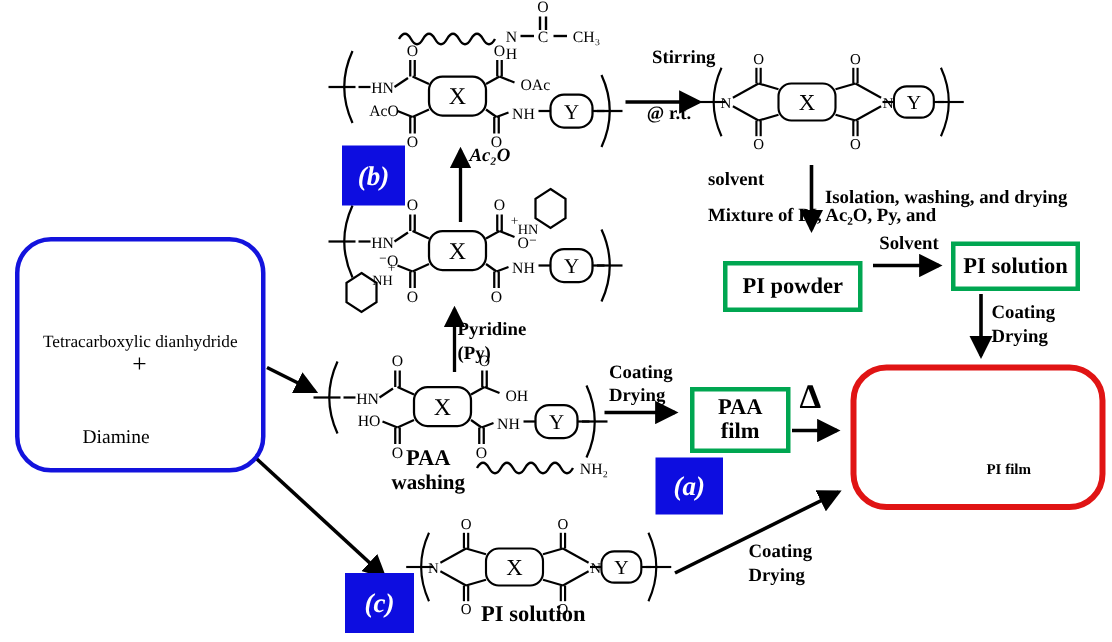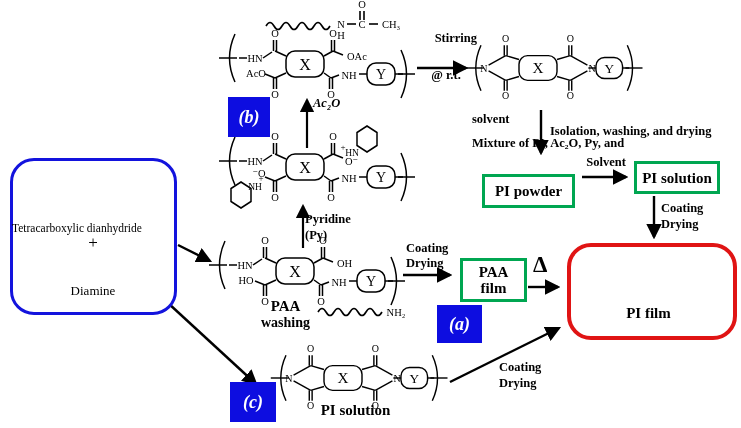--- a/index.html
+++ b/index.html
@@ -223,23 +223,23 @@
       <line x1="528" y1="287" x2="558" y2="287" stroke-width="2.4" marker-end="url(#ah)"></line>
       <line x1="303" y1="248" x2="303" y2="206" stroke-width="2.2" marker-end="url(#ah)"></line>
       <line x1="307" y1="148" x2="307" y2="100" stroke-width="2.2" marker-end="url(#ah)"></line>
       <line x1="178" y1="245" x2="210" y2="261" stroke-width="2.4" marker-end="url(#ah)"></line>
       <line x1="168" y1="303" x2="256" y2="384" stroke-width="2.4" marker-end="url(#ah)"></line>
       <line x1="450" y1="382" x2="559" y2="328" stroke-width="2.4" marker-end="url(#ah)"></line>
     </g>
   </svg>
 
   <div class="monomer"></div>
-  <div class="lbl" style="left:12px;top:221px;width:163px;font-weight:normal;font-size:11.5px;">Tetracarboxylic dianhydride</div>
+  <div class="lbl" style="left:12px;top:221px;width:163px;text-align:center;font-weight:normal;font-size:11.5px;">Tetracarboxylic dianhydride</div>
   <div class="lbl" style="left:80px;top:236px;width:26px;text-align:center;font-weight:normal;font-size:17px;">+</div>
-  <div class="lbl" style="left:55px;top:284px;width:76px;text-align:center;font-weight:normal;font-size:13px;">Diamine</div>
+  <div class="lbl" style="left:55px;top:284px;width:76px;text-align:left;font-weight:normal;font-size:13px;">Diamine</div>
 
   <div class="lbl" style="left:415px;top:31px;width:62px;text-align:right;">Stirring</div>
   <div class="lbl" style="left:418px;top:68px;width:56px;text-align:center;">@ r.t.</div>
 
   <div class="lbl" style="left:472px;top:96px;margin-top:40px;">Mixture of PI, Ac₂O, Py, and</div>
   <div class="lbl" style="left:472px;top:112px;">solvent</div>
 
   <div class="lbl" style="left:550px;top:124px;">Isolation, washing, and drying</div>
 
   <div class="obox greenbox" style="left:482px;top:159px;width:93px;height:34px;margin-top:15px;">PI powder</div>
@@ -262,21 +262,21 @@
   <div class="lbl" style="left:406px;top:256px;">Drying</div>
 
   <div class="obox greenbox" style="left:460px;top:258px;width:67px;height:44px;">
     <div><span>PAA</span><br>
          <span>film</span></div>
   </div>
   <div class="chip" style="left:437px;top:305px;width:45px;height:38px;">(a)</div>
   <div class="delta">Δ</div>
 
   <div class="redbox"></div>
-  <div class="cap" style="left:596px;top:306px;width:105px;font-size:15px;">PI film</div>
+  <div class="cap" style="left:620px;top:306px;width:105px;font-size:10px;">PI film</div>
 
   <div class="chip" style="left:230px;top:382px;width:46px;height:40px;">(c)</div>
   <div class="cap" style="left:308px;top:403px;width:95px;font-size:15px;">PI solution</div>
 
   <div class="lbl" style="left:499px;top:360px;">Coating</div>
   <div class="lbl" style="left:499px;top:376px;">Drying</div>
 
 </div>
 
 </body></html>

